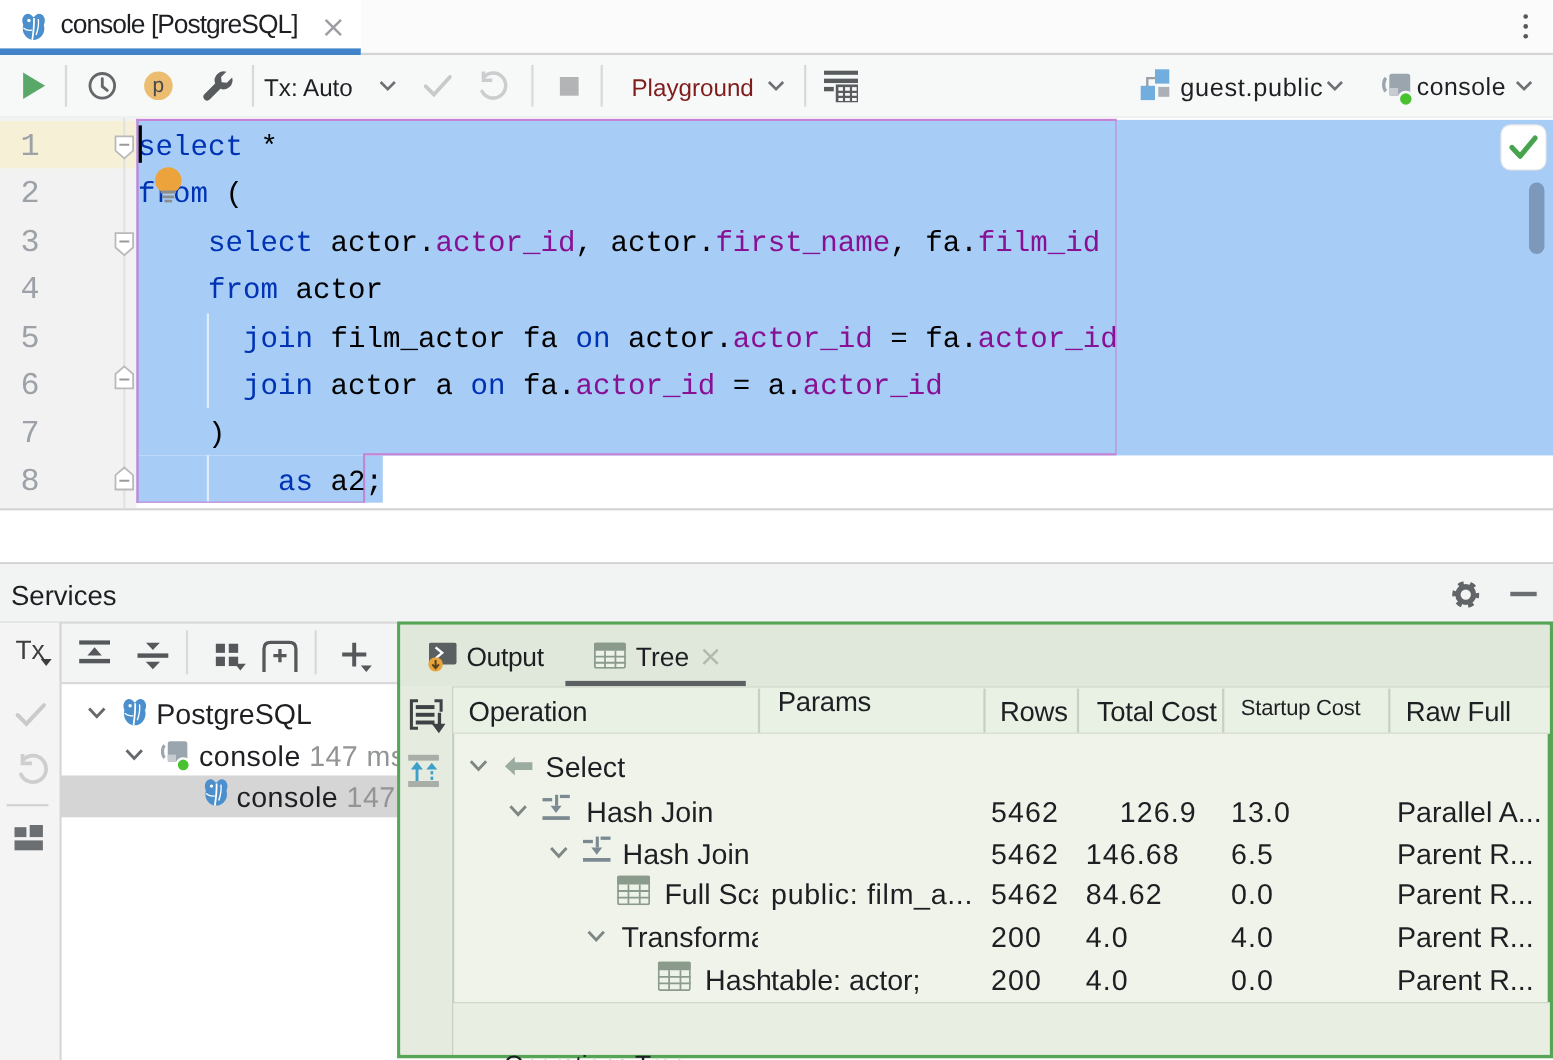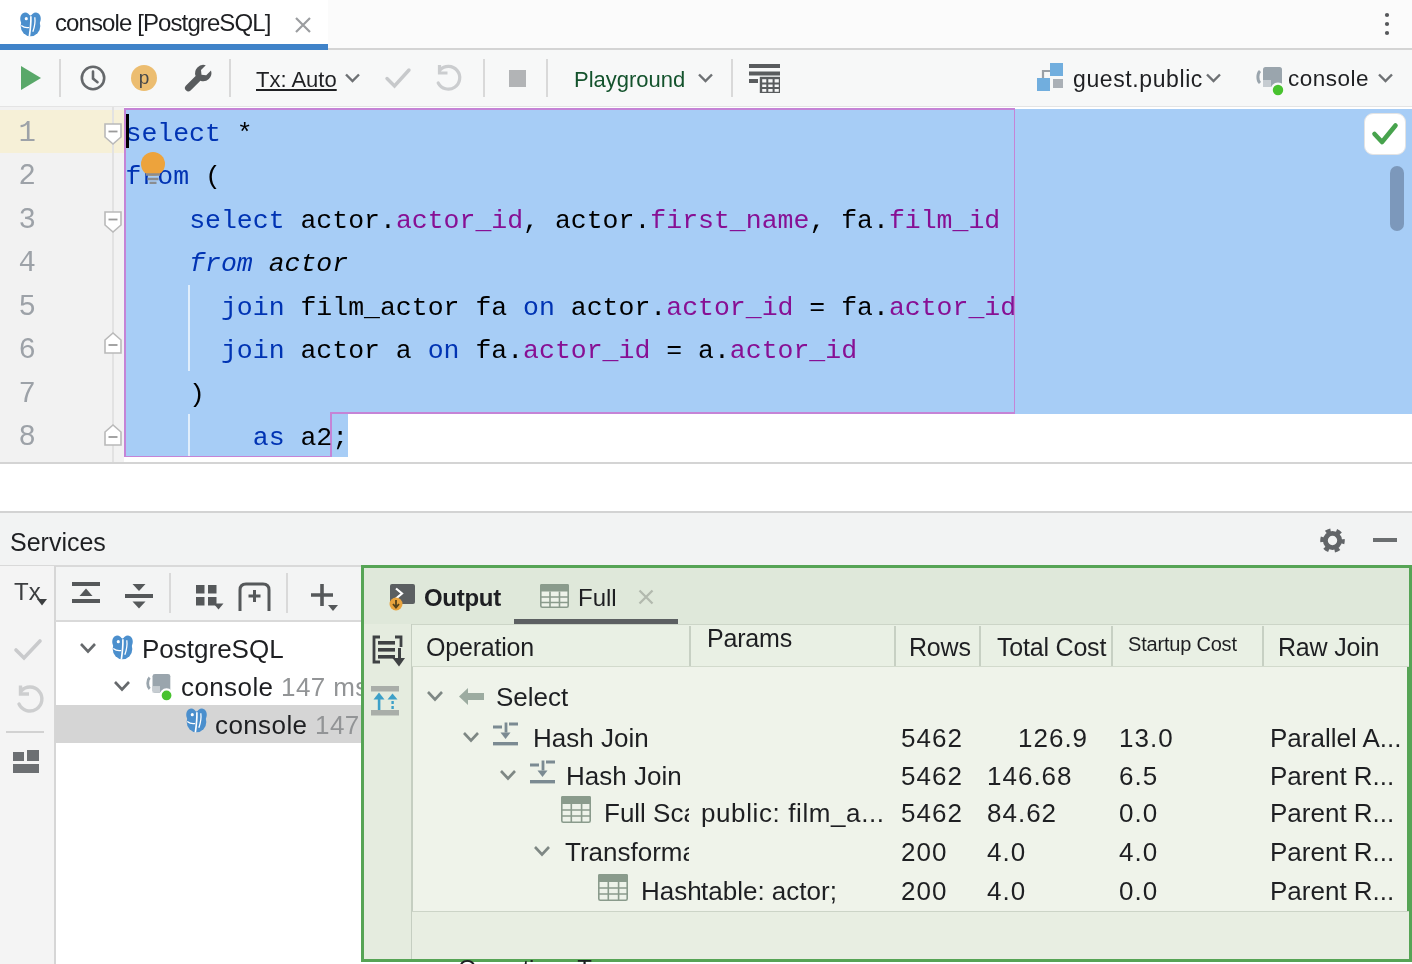--- a/index.html
+++ b/index.html
@@ -49,37 +49,37 @@
 
 <svg class="abs" style="left:130px;top:64px;" width="28" height="28" viewBox="0 0 28 28">
   <circle cx="14" cy="14" r="13" fill="#ecbd70"></circle>
   <text x="14" y="20" font-family="Liberation Sans" font-size="19" fill="#46484b" text-anchor="middle">p</text>
 </svg>
 
 <svg class="abs" style="left:182px;top:62px;" width="32" height="32" viewBox="0 0 32 32">
   <path d="M29 8.5 a8.2 8.2 0 0 1 -10.6 10.2 L8.6 28.5 a3.4 3.4 0 0 1 -4.8 -4.8 L13.6 13.9 A8.2 8.2 0 0 1 23.8 3.3 L19 8.1 L19.5 12.8 L24.2 13.3 Z" fill="#595c5e"></path>
 </svg>
 <div class="abs" style="left:229px;top:59px;width:2px;height:38px;background:#d9d9d9;"></div>
-<div class="abs ui" style="left:256px;top:67px;font-size:22px;color:#1f2023;text-decoration:underline;">Tx: Auto</div>
+<div class="abs ui" style="left:240px;top:67px;font-size:22px;color:#1f2023;">Tx: Auto</div>
 <svg class="abs" style="left:344px;top:72px;" width="17" height="12" viewBox="0 0 17 12">
     <path d="M2 2.5 L8.5 9 L15 2.5" fill="none" stroke="#6e7174" stroke-width="2.4"></path>
   </svg>
 
 <svg class="abs" style="left:384px;top:66px;" width="28" height="24" viewBox="0 0 28 24">
     <path d="M3 12.5 L10.5 20 L25 4" fill="none" stroke="#c7c9cb" stroke-width="3.4" stroke-linecap="round"></path>
   </svg>
 
 <svg class="abs" style="left:433px;top:64px;" width="30" height="30" viewBox="0 0 30 30">
   <path d="M7 6 A11.4 11.4 0 1 1 5.2 19" fill="none" stroke="#cbcdcf" stroke-width="3.2" stroke-linecap="round"></path>
   <path d="M6.5 1 L6.5 9 L14.5 9" fill="none" stroke="#cbcdcf" stroke-width="3.2"></path>
 </svg>
 <div class="abs" style="left:483px;top:59px;width:2px;height:38px;background:#d9d9d9;"></div>
 <div class="abs" style="left:509px;top:70px;width:17px;height:17px;background:#b2b4b6;"></div>
 <div class="abs" style="left:546px;top:59px;width:2px;height:38px;background:#d9d9d9;"></div>
-<div class="abs ui" style="left:574px;top:67px;font-size:22px;color:#14532d;">Playground</div>
+<div class="abs ui" style="left:574px;top:67px;font-size:22px;color:#7f1d1d;">Playground</div>
 <svg class="abs" style="left:697px;top:72px;" width="17" height="12" viewBox="0 0 17 12">
     <path d="M2 2.5 L8.5 9 L15 2.5" fill="none" stroke="#6e7174" stroke-width="2.4"></path>
   </svg>
 <div class="abs" style="left:731px;top:59px;width:2px;height:38px;background:#d9d9d9;"></div>
 
 <svg class="abs" style="left:749px;top:64px;" width="31" height="29" viewBox="0 0 31 29">
   <rect x="0" y="0" width="31" height="4" fill="#595c5e"></rect>
   <rect x="0" y="7.5" width="31" height="4" fill="#595c5e"></rect>
   <rect x="0" y="15" width="9" height="4" fill="#595c5e"></rect>
   <g fill="#595c5e">
@@ -139,21 +139,21 @@
 <div class="lnum" style="top:196.9px;">3</div>
 <div class="lnum" style="top:240.35px;">4</div>
 <div class="lnum" style="top:283.8px;">5</div>
 <div class="lnum" style="top:327.25px;">6</div>
 <div class="lnum" style="top:370.7px;">7</div>
 <div class="lnum" style="top:414.15px;">8</div>
 
 <div class="cl" style="top:113.0px;"><span class="kw">select</span> *</div>
 <div class="cl" style="top:156.45px;"><span class="kw">from</span> (</div>
 <div class="cl" style="top:199.9px;">    <span class="kw">select</span> actor.<span class="fld">actor_id</span>, actor.<span class="fld">first_name</span>, fa.<span class="fld">film_id</span></div>
-<div class="cl" style="top:243.35px;font-style:italic;">    <span class="kw">from</span> actor</div>
+<div class="cl" style="top:243.35px;">    <span class="kw">from</span> actor</div>
 <div class="cl" style="top:286.8px;">      <span class="kw">join</span> film_actor fa <span class="kw">on</span> actor.<span class="fld">actor_id</span> = fa.<span class="fld">actor_id</span></div>
 <div class="cl" style="top:330.25px;">      <span class="kw">join</span> actor a <span class="kw">on</span> fa.<span class="fld">actor_id</span> = a.<span class="fld">actor_id</span></div>
 <div class="cl" style="top:373.7px;">    )</div>
 <div class="cl" style="top:417.15px;">        <span class="kw">as</span> a2;</div>
 
 <div class="abs" style="left:125.5px;top:114px;width:3px;height:34px;background:#000;"></div>
 
 <svg class="abs" style="left:140px;top:151px;" width="26" height="33" viewBox="0 0 26 33">
   <circle cx="13" cy="13" r="12" fill="#eda33c"></circle>
   <path d="M6 23.5 H20 M7.5 28 H18.5 M9.5 32 H16.5" stroke="#8a8d90" stroke-width="2.6"></path>
@@ -290,45 +290,45 @@
 
 <div class="abs" style="left:364px;top:624px;width:47px;height:335px;background:#e5ecdf;"></div>
 <div class="abs" style="left:411px;top:624px;width:1.5px;height:335px;background:#c5cec1;"></div>
 
 <svg class="abs" style="left:389px;top:584px;" width="27" height="27" viewBox="0 0 27 27">
   <rect x="1" y="0" width="25" height="20" rx="2" fill="#5b5f61"></rect>
   <path d="M7 4.5 L13 9.5 L7 14.5" fill="none" stroke="#ffffff" stroke-width="2.2"></path>
   <circle cx="7" cy="20" r="6.5" fill="#e8a33d"></circle>
   <path d="M7 16 V22 M4 20 L7 23.5 L10 20" fill="none" stroke="#55431c" stroke-width="1.8"></path>
 </svg>
-<div class="abs ui" style="left:424px;top:584px;font-size:24px;letter-spacing:-0.3px;font-weight:bold;">Output</div>
+<div class="abs ui" style="left:424px;top:584px;font-size:24px;letter-spacing:-0.3px;">Output</div>
 
 <svg class="abs" style="left:540px;top:584px;" width="29" height="24" viewBox="0 0 29 24">
   <rect x="0.8" y="0.8" width="27.4" height="22.4" rx="1.5" fill="#eef3ea" stroke="#8a9b8c" stroke-width="1.6"></rect>
   <rect x="0" y="0" width="29" height="7.5" rx="1.5" fill="#8a9b8c"></rect>
   <path d="M0 13 H29 M0 18.5 H29 M10 7.5 V24 M19.5 7.5 V24" stroke="#8a9b8c" stroke-width="1.6"></path>
 </svg>
-<div class="abs ui" style="left:578px;top:584px;font-size:24px;">Full</div>
+<div class="abs ui" style="left:578px;top:584px;font-size:24px;">Tree</div>
 <svg class="abs" style="left:637px;top:588px;" width="18" height="18" viewBox="0 0 18 18">
     <path d="M2.5 2.5 L15.5 15.5 M15.5 2.5 L2.5 15.5" stroke="#b2b9ae" stroke-width="2.3"></path>
   </svg>
 <div class="abs" style="left:514px;top:618.5px;width:164px;height:5.5px;background:#5c6062;"></div>
 
 <div class="abs" style="left:412px;top:624px;width:997px;height:43px;background:#e9f0e4;border-top:1px solid #ccd5c7;border-bottom:1.5px solid #d2dacc;"></div>
 <div class="abs" style="left:689px;top:626px;width:1.5px;height:40px;background:#c7d0c3;"></div>
 <div class="abs" style="left:894px;top:626px;width:1.5px;height:40px;background:#c7d0c3;"></div>
 <div class="abs" style="left:979px;top:626px;width:1.5px;height:40px;background:#c7d0c3;"></div>
 <div class="abs" style="left:1111px;top:626px;width:1.5px;height:40px;background:#c7d0c3;"></div>
 <div class="abs" style="left:1262px;top:626px;width:1.5px;height:40px;background:#c7d0c3;"></div>
 <div class="abs ui" style="left:426px;top:633px;font-size:25px;letter-spacing:-0.2px;">Operation</div>
 <div class="abs ui" style="left:707px;top:624px;font-size:25px;letter-spacing:-0.2px;">Params</div>
 <div class="abs ui" style="left:909px;top:633px;font-size:25px;letter-spacing:-0.2px;">Rows</div>
 <div class="abs ui" style="left:997px;top:633px;font-size:25px;letter-spacing:-0.2px;">Total Cost</div>
 <div class="abs ui" style="left:1128px;top:633px;font-size:20px;letter-spacing:-0.2px;">Startup Cost</div>
-<div class="abs ui" style="left:1278px;top:633px;font-size:25px;letter-spacing:-0.2px;">Raw Join</div>
+<div class="abs ui" style="left:1278px;top:633px;font-size:25px;letter-spacing:-0.2px;">Raw Full</div>
 
 <style>
   .prow { position:absolute; font-size:26px; color:#1e1f22; white-space:nowrap; font-family:"Liberation Sans"; }
 </style>
 
 <svg class="abs" style="left:426px;top:690px;" width="18" height="12" viewBox="0 0 18 12">
     <path d="M2 2 L9 9.5 L16 2" fill="none" stroke="#7e8784" stroke-width="2.6"></path>
   </svg>
 <svg class="abs" style="left:458px;top:687px;" width="27" height="19" viewBox="0 0 27 19">
     <path d="M1 9.5 L10 1 V6 H26 V13 H10 V18 Z" fill="#9caba0"></path>

